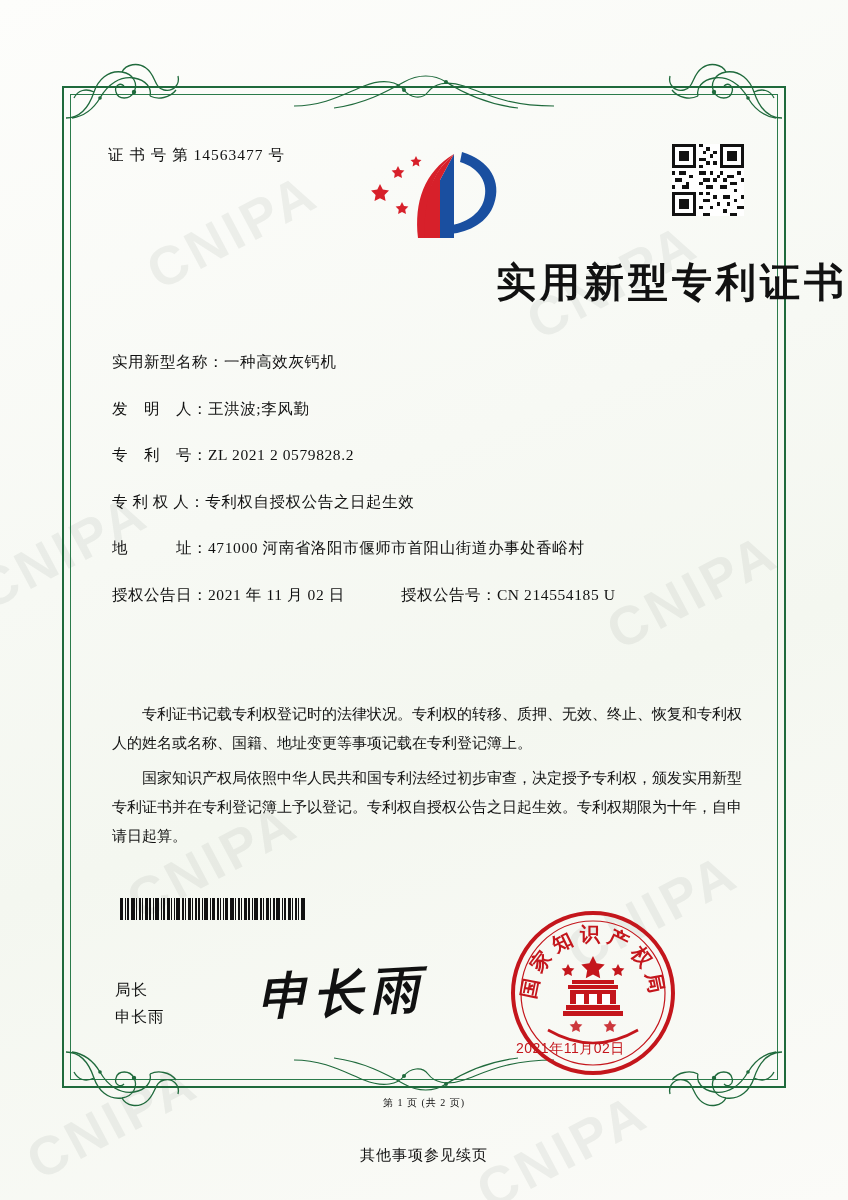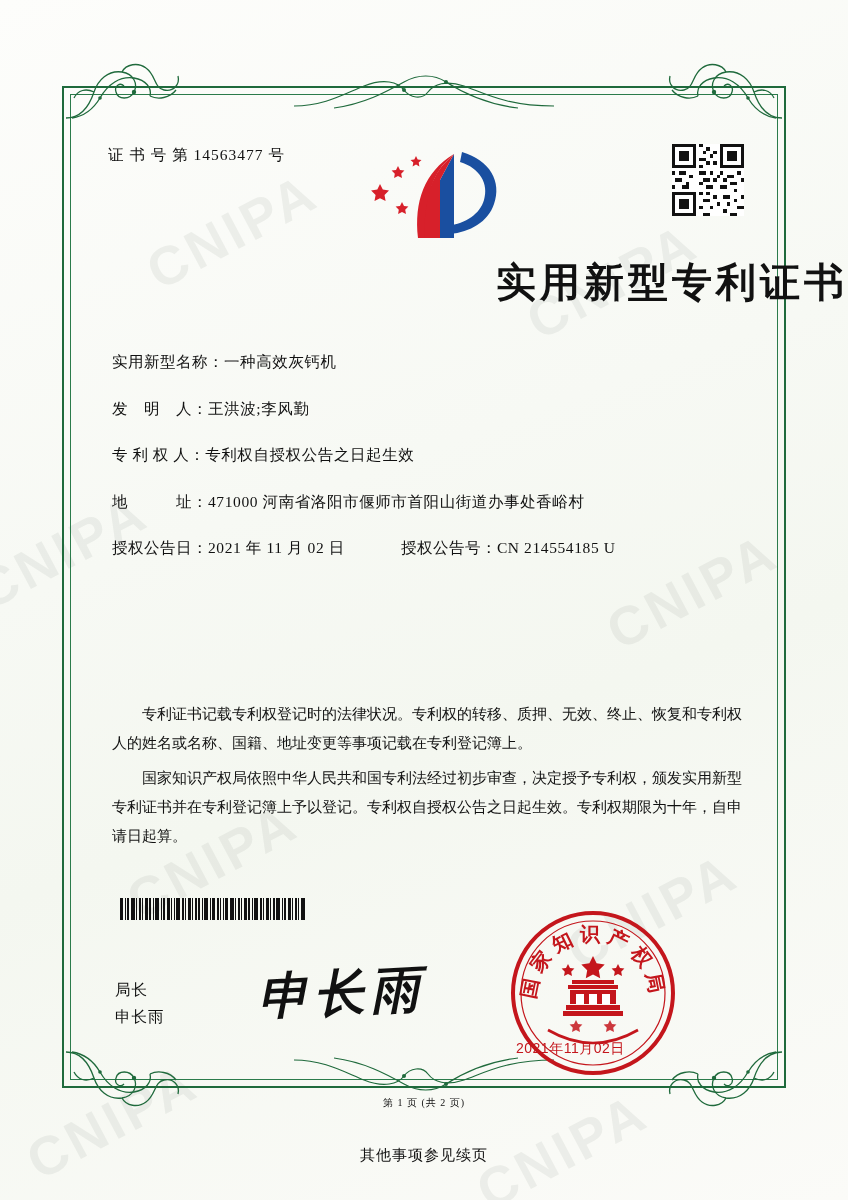--- a/index.html
+++ b/index.html
@@ -393,20 +393,24 @@
   <div class="fields">
     <div class="field-row">
       <span class="field-label">实用新型名称：</span>
       <span class="field-value">一种高效灰钙机</span>
     </div>
     <div class="field-row">
       <span class="field-label">发　明　人：</span>
       <span class="field-value">王洪波;李风勤</span>
     </div>
     <div class="field-row">
+      <span class="field-label">专　利　号：</span>
+      <span class="field-value">ZL 2021 2 0579828.2</span>
+    </div>
+    <div class="field-row">
       <span class="field-label">专 利 权 人：</span>
       <span class="field-value">专利权自授权公告之日起生效</span>
     </div>
     <div class="field-row">
       <span class="field-label">地　　　址：</span>
       <span class="field-value">471000 河南省洛阳市偃师市首阳山街道办事处香峪村</span>
     </div>
     <div class="field-row dual">
       <span class="field-label">授权公告日：</span>
       <span class="field-value">2021 年 11 月 02 日</span>

